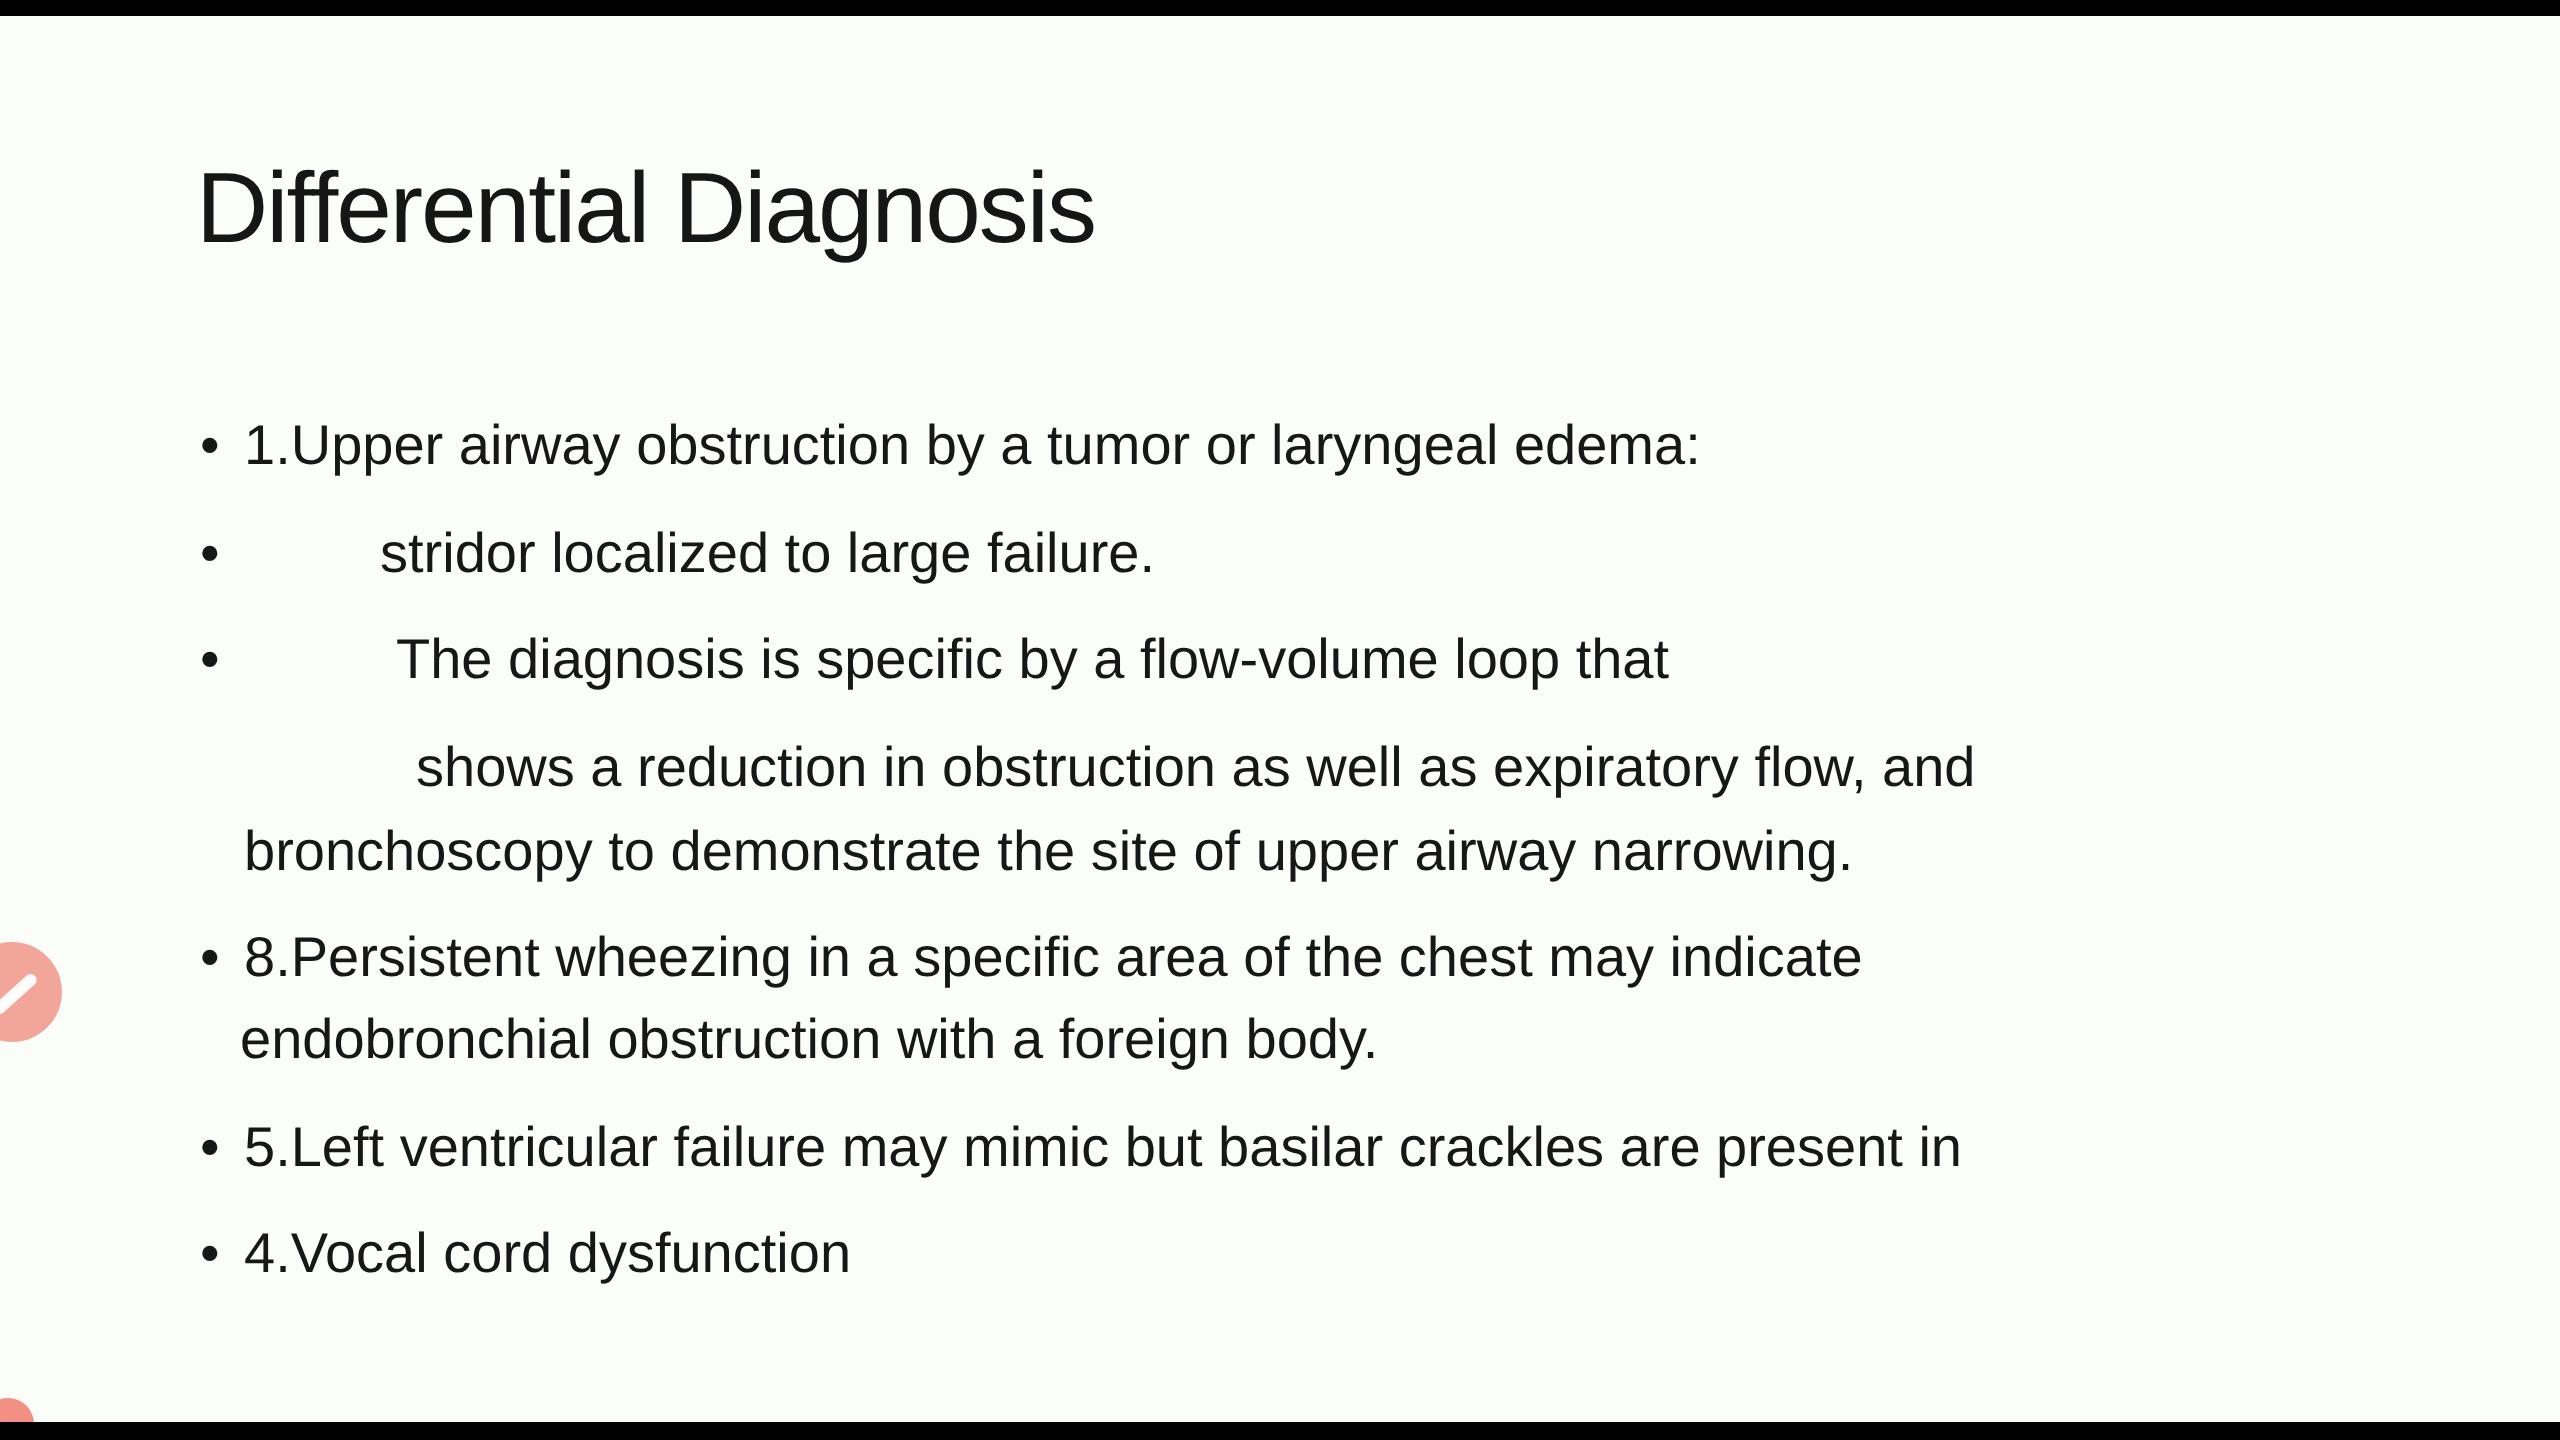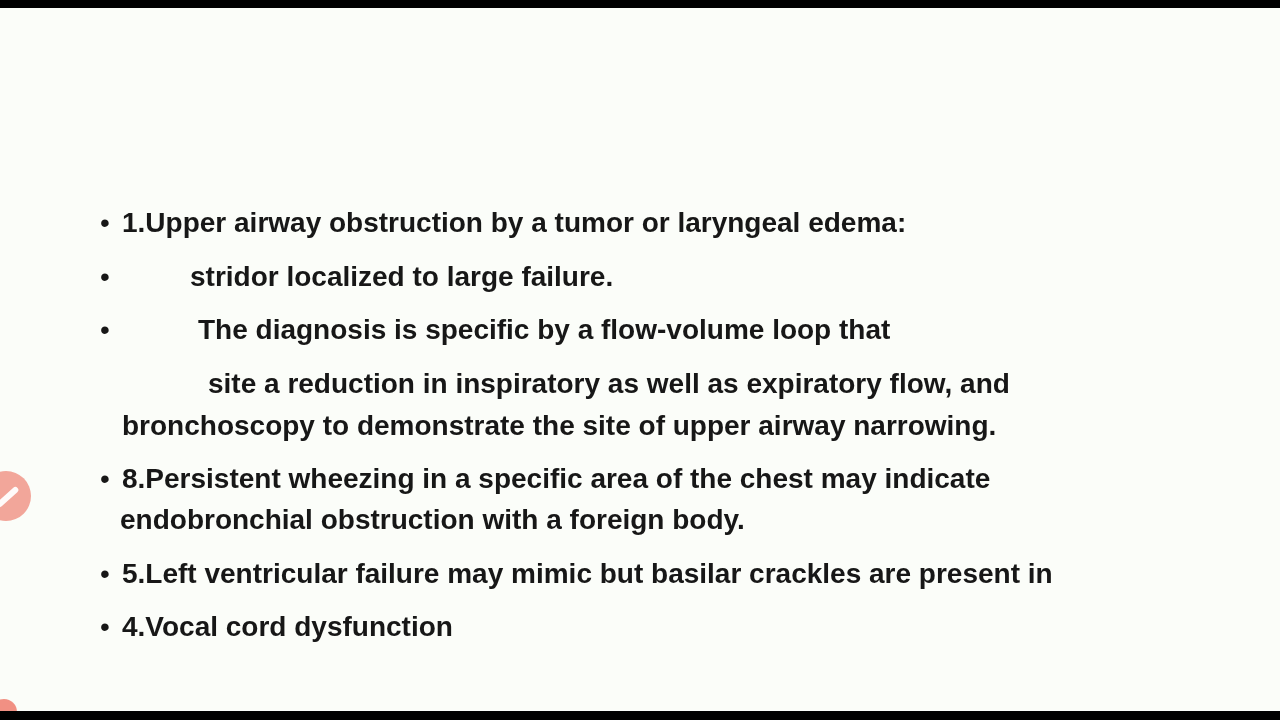--- a/index.html
+++ b/index.html
@@ -46,21 +46,20 @@
     white-space: nowrap;
   }
   .line .bullet-dot {
     position: absolute;
     font-size: 28px;
     color: #171717;
   }
   .line .line-text {
     position: absolute;
     top: 0;
-    font-weight: bold;
   }
 
   
   .pencil-tool {
     position: absolute;
     left: -19px;
     top: 471px;
     width: 50px;
     height: 50px;
     border-radius: 50%;
@@ -90,36 +89,37 @@
     z-index: 2;
   }
 </style>
 </head>
 <body>
 
 <div class="stage">
 
   <div class="letterbox top"></div>
 
+  <div class="slide-title">Differential Diagnosis</div>
 
   <div id="lines-container">
       <div class="line" style="top: 205px; left: 0px;">
         <span class="bullet-dot" style="left: 100px;">•</span>
         <span class="line-text" style="left: 122px;">1.Upper airway obstruction by a tumor or laryngeal edema:</span>
       </div>
       <div class="line" style="top: 259px; left: 0px;">
         <span class="bullet-dot" style="left: 100px;">•</span>
         <span class="line-text" style="left: 190px;">stridor localized to large failure.</span>
       </div>
       <div class="line" style="top: 312px; left: 0px;">
         <span class="bullet-dot" style="left: 100px;">•</span>
         <span class="line-text" style="left: 198px;">The diagnosis is specific by a flow-volume loop that</span>
       </div>
       <div class="line" style="top: 366px; left: 0px;">
-        <span class="line-text" style="left: 208px;">site a reduction in inspiratory as well as expiratory flow, and</span>
+        <span class="line-text" style="left: 208px;">shows a reduction in obstruction as well as expiratory flow, and</span>
       </div>
       <div class="line" style="top: 408px; left: 0px;">
         <span class="line-text" style="left: 98px; margin-left: 24px;">bronchoscopy to demonstrate the site of upper airway narrowing.</span>
       </div>
       <div class="line" style="top: 461px; left: 0px;">
         <span class="bullet-dot" style="left: 100px;">•</span>
         <span class="line-text" style="left: 122px;">8.Persistent wheezing in a specific area of the chest may indicate</span>
       </div>
       <div class="line" style="top: 502px; left: 0px;">
         <span class="line-text" style="left: 120px;">endobronchial obstruction with a foreign body.</span>

